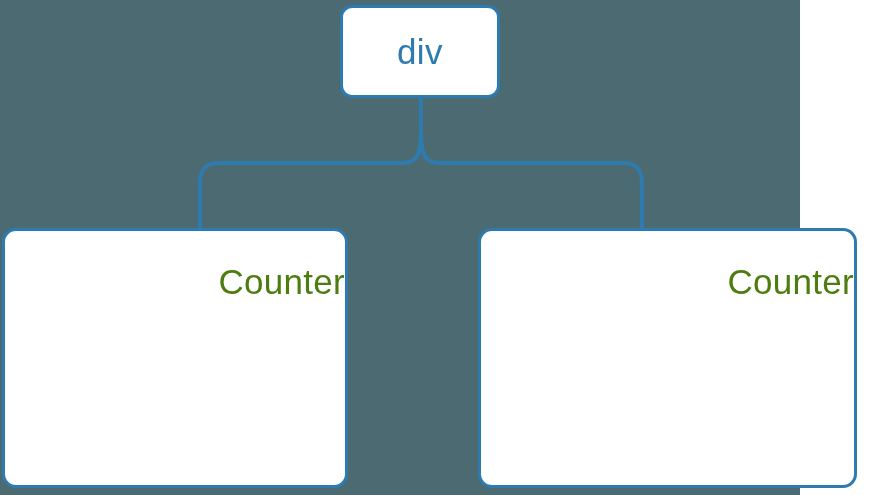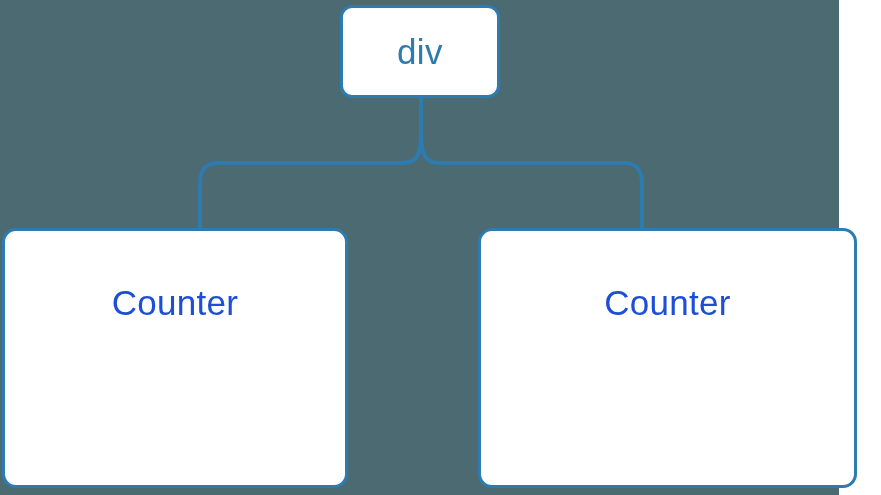--- a/index.html
+++ b/index.html
@@ -10,21 +10,20 @@
     width: 881px;
     height: 495px;
     overflow: hidden;
     font-family: "Liberation Sans", sans-serif;
   }
   #stage {
     position: relative;
     width: 800px;
     height: 495px;
     background: #4C6A72;
-    padding-left: 39px;
   }
 
   
   #connectors {
     position: absolute;
     left: 0;
     top: 0;
     width: 881px;
     height: 495px;
   }
@@ -58,24 +57,24 @@
     border-radius: 14px;
     box-sizing: border-box;
   }
   #card-left  { left: 2px;   top: 228px; width: 346px; height: 260px; }
   #card-right { left: 478px; top: 228px; width: 379px; height: 260px; }
 
   .card-title {
     position: absolute;
     left: 0;
     right: 0;
-    top: 52px;
-    text-align: center;
+    top: 31px;
+    text-align: right;
     font-size: 35px;
-    color: #1d4ed8;
+    color: #4d7c0f;
     letter-spacing: 0.3px;
   }
 </style>
 </head>
 <body>
 
 <div id="stage">
 
   <svg id="connectors" viewBox="0 0 881 495" width="881" height="495" aria-hidden="true">
 

